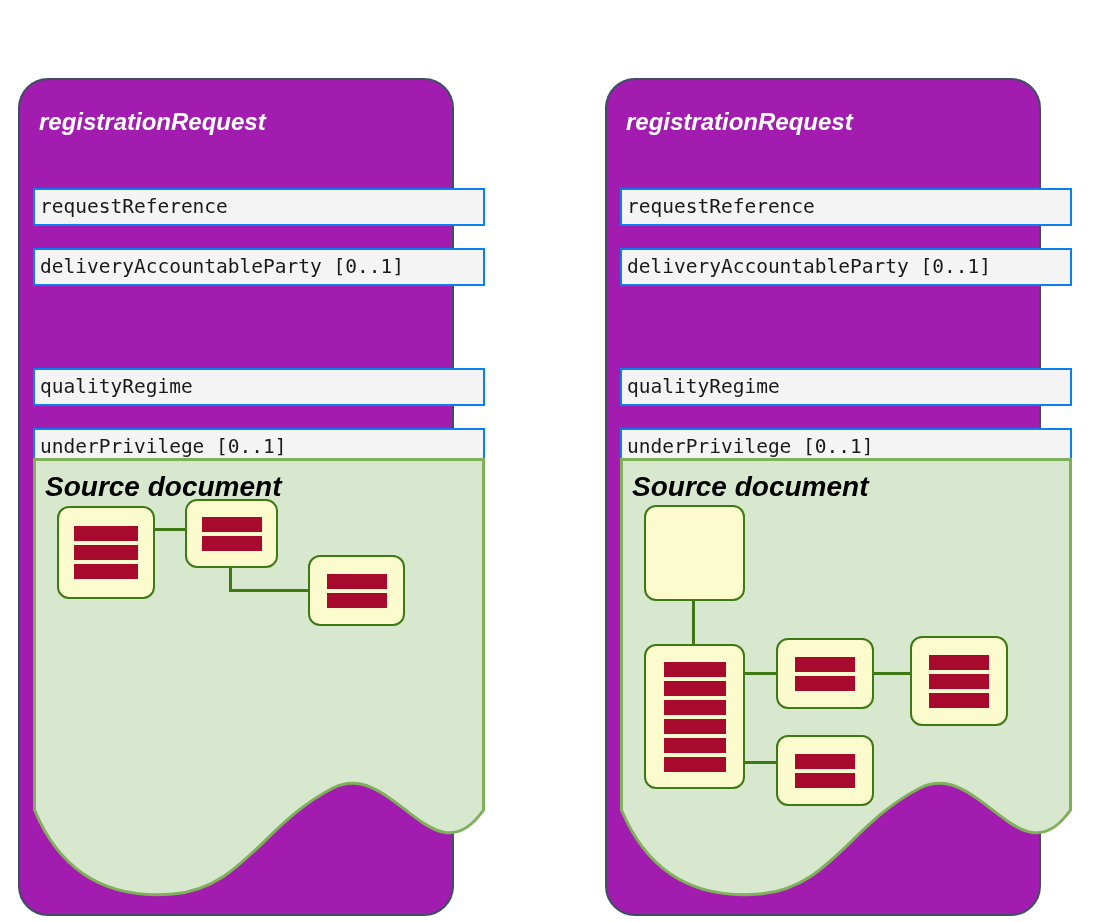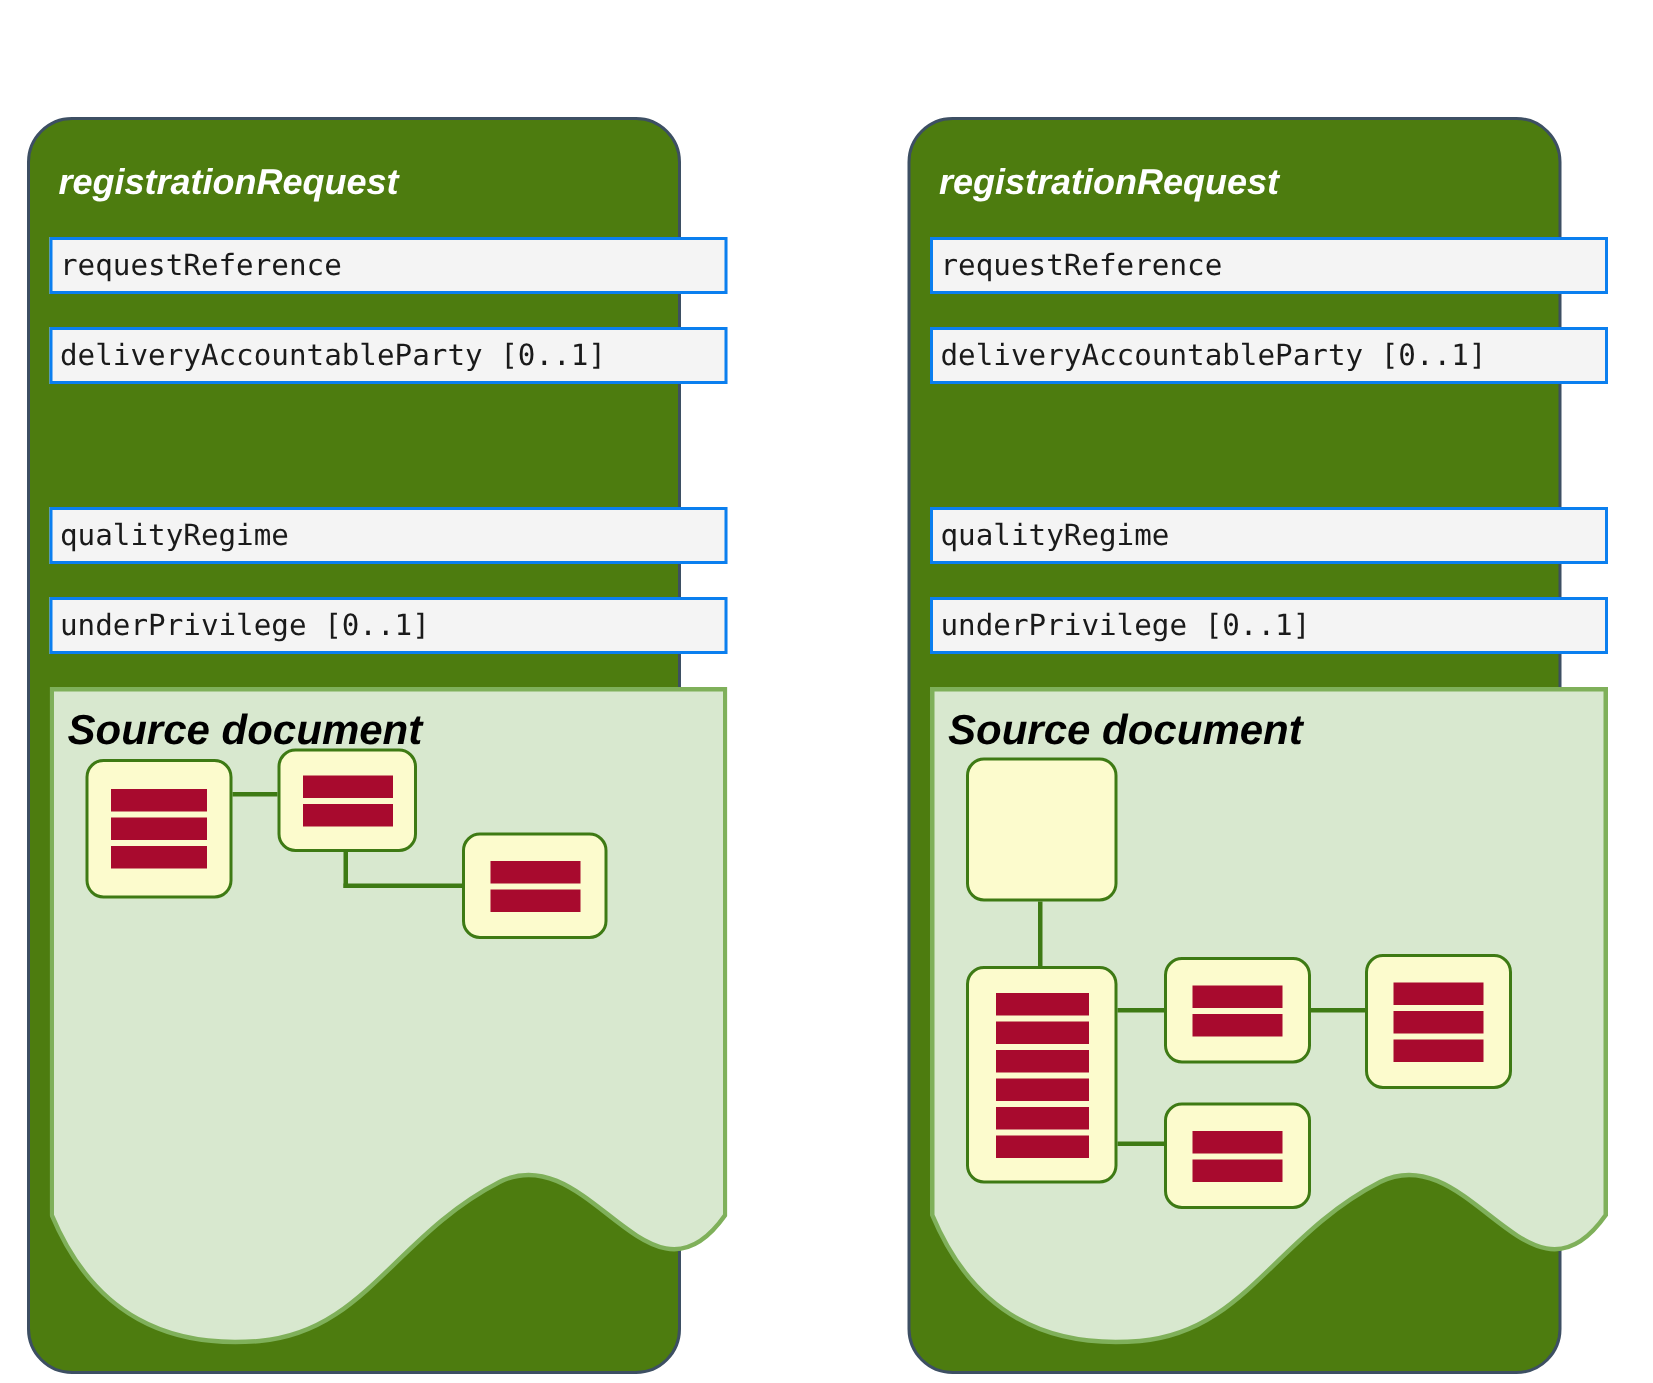--- a/index.html
+++ b/index.html
@@ -37,21 +37,21 @@
     white-space: nowrap;
   }
 
   
   .panel {
     position: absolute;
     left: 6px;
     top: 78px;
     width: 436px;
     height: 838px;
-    background: #4d7c0f;
+    background: #a21caf;
     border: 2px solid #3d4f63;
     border-radius: 30px;
     box-sizing: border-box;
   }
 
   .panel-title {
     position: absolute;
     left: 19px;
     top: 28px;
     font-size: 24px;
@@ -71,20 +71,21 @@
     background: #f4f4f4;
     border: 2px solid #0b7fef;
     box-sizing: border-box;
     font-family: "DejaVu Sans Mono", monospace;
     font-size: 19.5px;
     color: #1a1a1a;
     line-height: 34px;
     padding-left: 5px;
     white-space: nowrap;
     overflow: hidden;
+    margin-top: 30px;
   }
 
   
   .source-doc {
     position: absolute;
     left: 13px;
     top: 378px;
     width: 452px;
     height: 460px;
     overflow: hidden;

